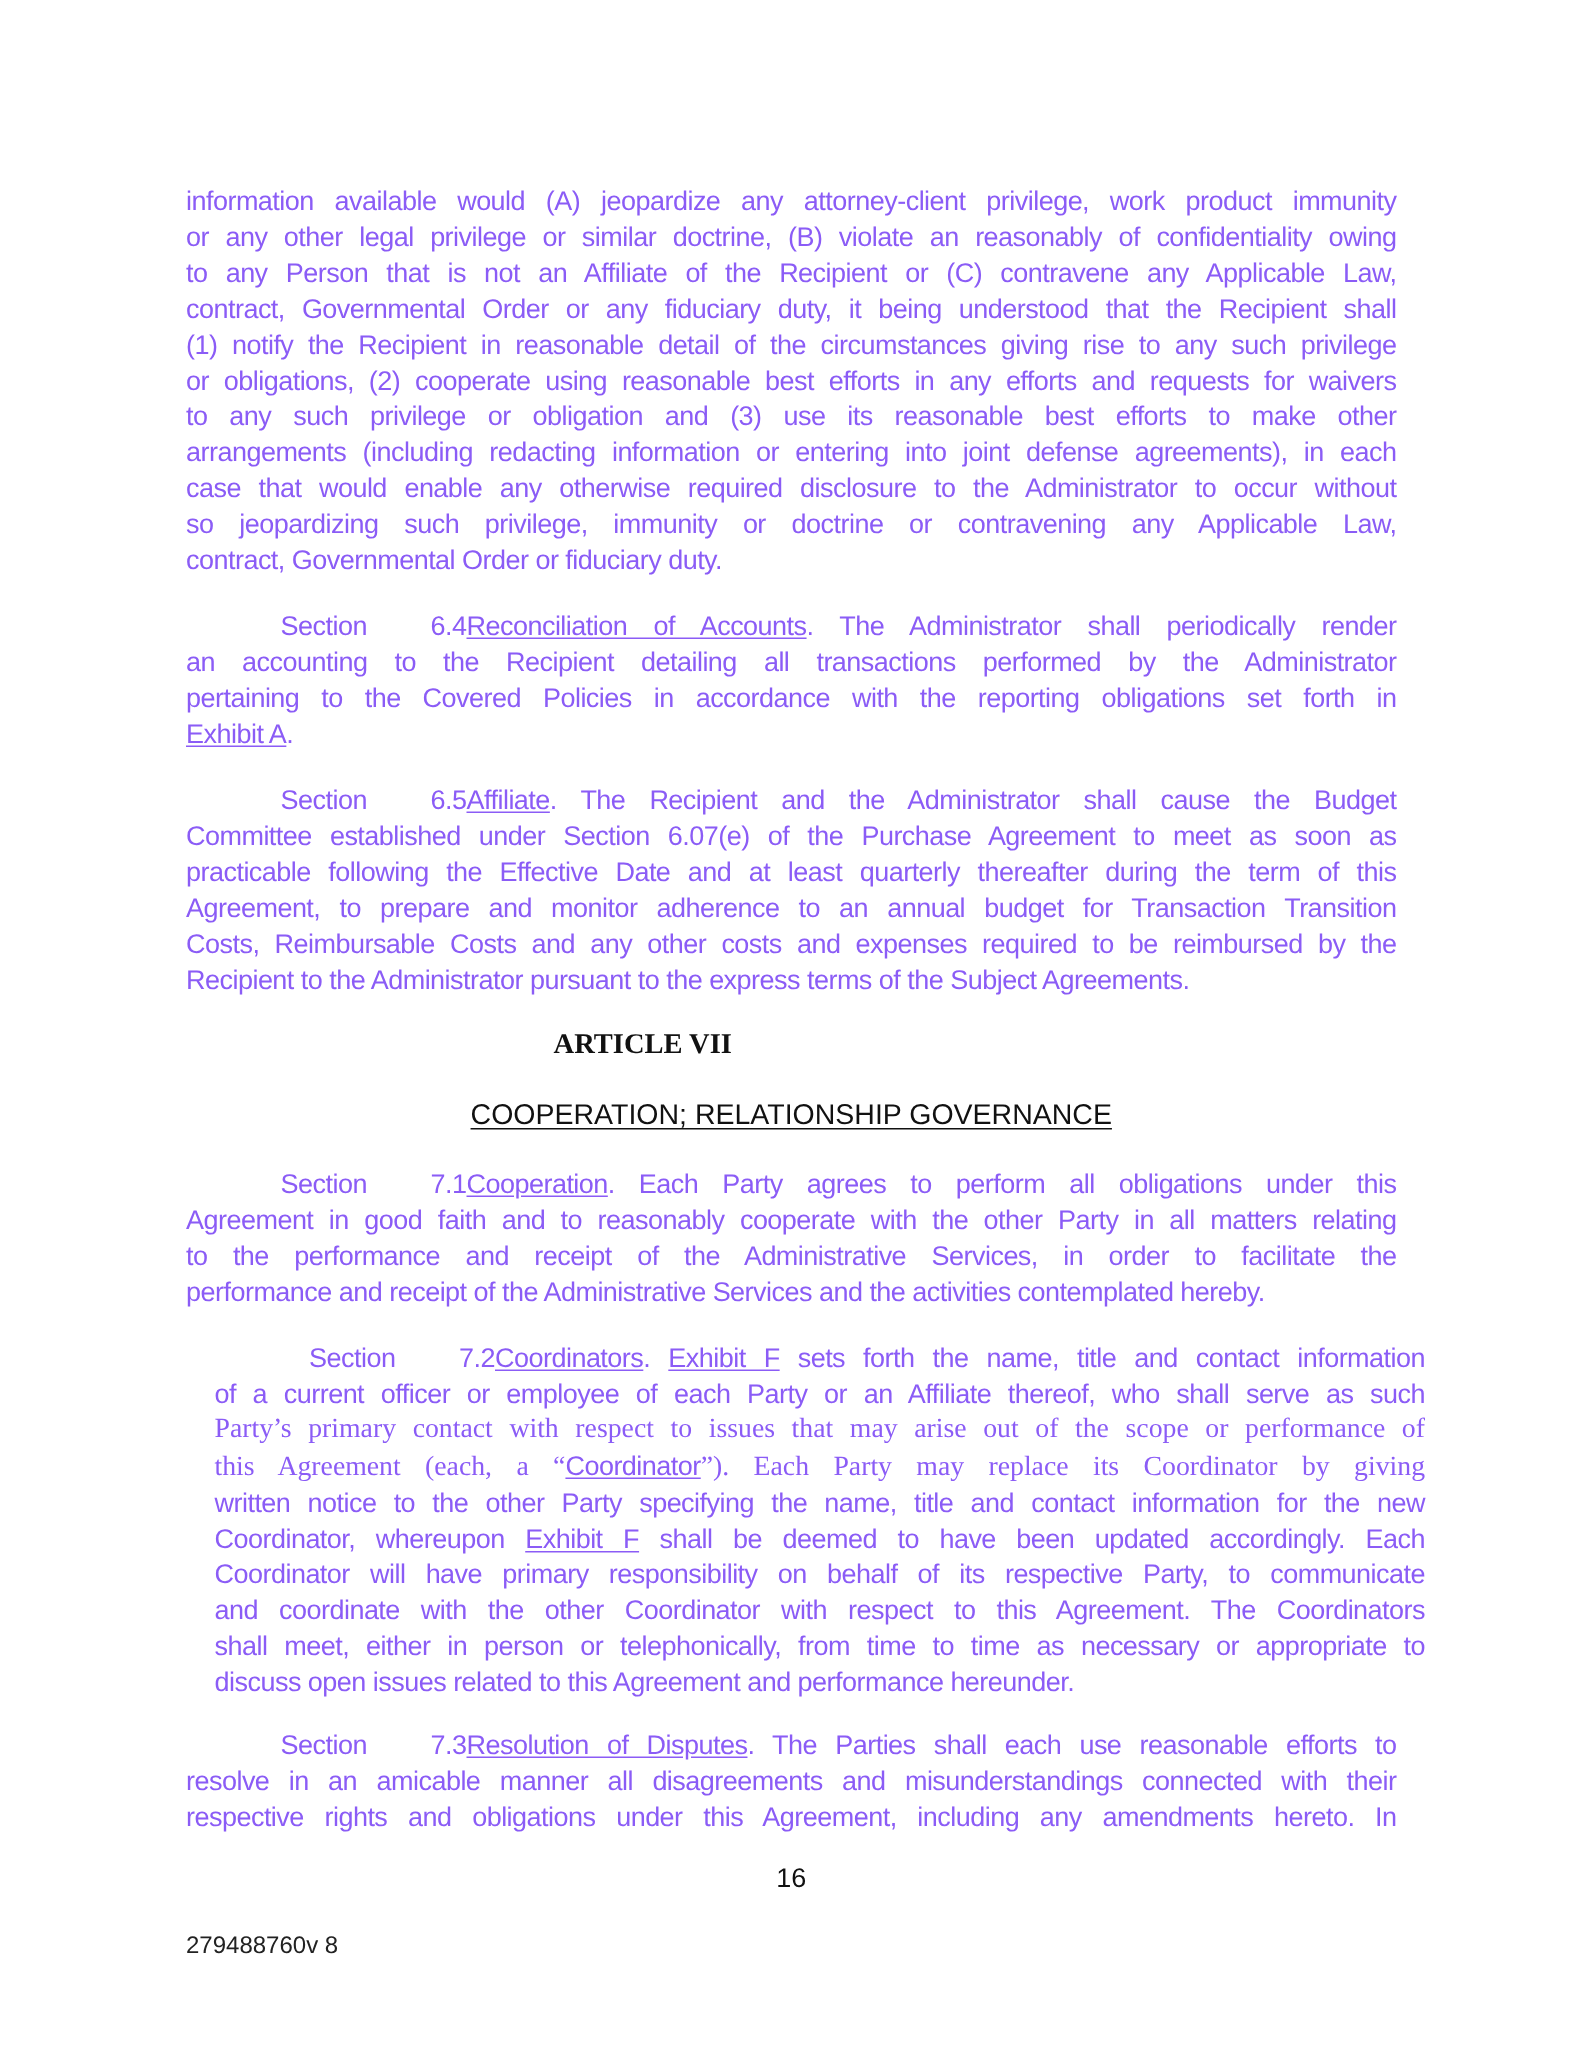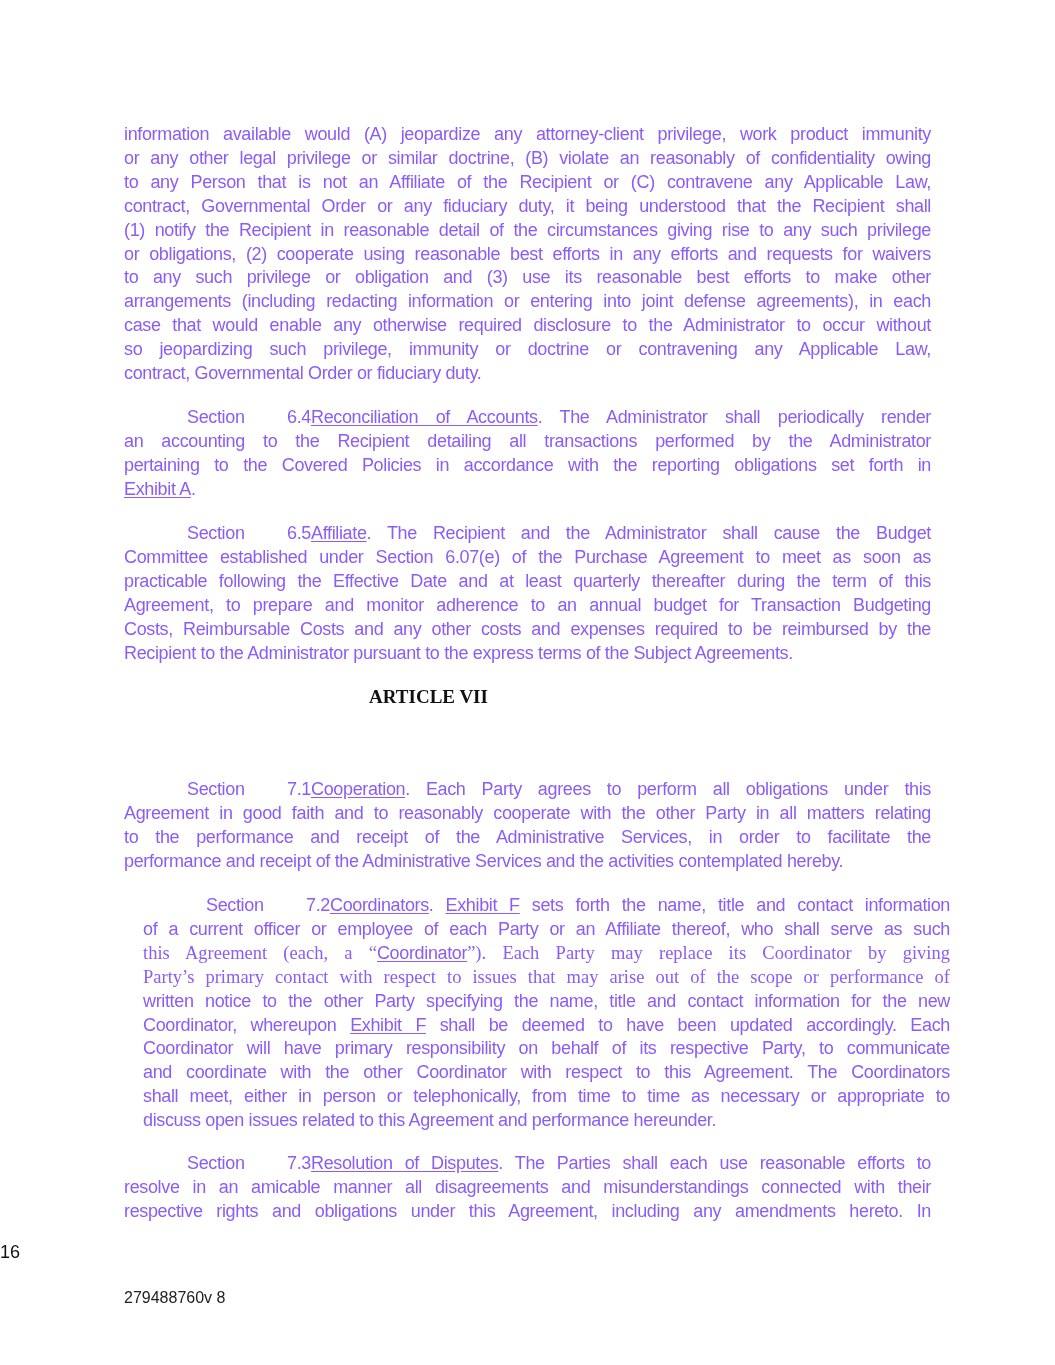--- a/index.html
+++ b/index.html
@@ -19,21 +19,21 @@
   .heading-article {
     position: absolute; left: 0; width: 857px; top: 686px; text-align: center;
     font-family: "Liberation Serif", serif; font-weight: bold; font-size: 19px; color: #111;
   }
   .heading-title {
     position: absolute; left: 0; width: 1055px; top: 733px; text-align: center;
     font-family: "Liberation Sans", sans-serif; font-size: 19px; color: #111;
     text-decoration: underline; text-underline-offset: 3px;
   }
   .page-num {
-    position: absolute; left: 0; width: 1055px; top: 1242px; text-align: left;
+    position: absolute; left: 0; width: 1055px; top: 1242px; text-align: center;
     font-family: "Liberation Sans", sans-serif; font-size: 18px; color: #111;
   }
   .doc-id {
     position: absolute; left: 124px; top: 1289px;
     font-family: "Liberation Sans", sans-serif; font-size: 16px; color: #222;
   }
   .line { display: block; text-align: justify; text-align-last: justify; white-space: nowrap; }
   .line.end { text-align-last: left; }
 </style>
 </head>
@@ -59,39 +59,40 @@
     <span class="line"><span class="indent"></span><span class="sec-num">Section 6.4</span><span class="u">Reconciliation of Accounts</span><span>.  The Administrator shall periodically render</span></span>
     <span class="line">an accounting to the Recipient detailing all transactions performed by the Administrator</span>
     <span class="line">pertaining to the Covered Policies in accordance with the reporting obligations set forth in</span>
     <span class="line end"><span class="u">Exhibit A</span><span>.</span></span>
   </div>
 
   <div class="text" style="top:522px;">
     <span class="line"><span class="indent"></span><span class="sec-num">Section 6.5</span><span class="u">Affiliate</span><span>.  The Recipient and the Administrator shall cause the Budget</span></span>
     <span class="line">Committee established under Section 6.07(e) of the Purchase Agreement to meet as soon as</span>
     <span class="line">practicable following the Effective Date and at least quarterly thereafter during the term of this</span>
-    <span class="line">Agreement, to prepare and monitor adherence to an annual budget for Transaction Budgeting</span>
+    <span class="line">Agreement, to prepare and monitor adherence to an annual budget for Transaction Transition</span>
     <span class="line">Costs, Reimbursable Costs and any other costs and expenses required to be reimbursed by the</span>
     <span class="line end">Recipient to the Administrator pursuant to the express terms of the Subject Agreements.</span>
   </div>
 
   <div class="heading-article">ARTICLE VII</div>
+  <div class="heading-title">COOPERATION; RELATIONSHIP GOVERNANCE</div>
 
   <div class="text" style="top:778px;">
     <span class="line"><span class="indent"></span><span class="sec-num">Section 7.1</span><span class="u">Cooperation</span><span>.  Each Party agrees to perform all obligations under this</span></span>
     <span class="line">Agreement in good faith and to reasonably cooperate with the other Party in all matters relating</span>
     <span class="line">to the performance and receipt of the Administrative Services, in order to facilitate the</span>
     <span class="line end">performance and receipt of the Administrative Services and the activities contemplated hereby.</span>
   </div>
 
   <div class="text" style="top:894px;margin-left:19px;">
     <span class="line"><span class="indent"></span><span class="sec-num">Section 7.2</span><span class="u">Coordinators</span><span>.  </span><span class="u">Exhibit F</span><span> sets forth the name, title and contact information</span></span>
     <span class="line">of a current officer or employee of each Party or an Affiliate thereof, who shall serve as such</span>
+    <span class="line serif">Party’s primary contact with respect to issues that may arise out of the scope or performance of</span>
     <span class="line serif"><span>this Agreement (each, a “</span><span class="u" style="font-family:'Liberation Sans',sans-serif;font-size:18px;letter-spacing:-0.35px;">Coordinator</span><span>”).  Each Party may replace its Coordinator by giving</span></span>
-    <span class="line serif">Party’s primary contact with respect to issues that may arise out of the scope or performance of</span>
     <span class="line">written notice to the other Party specifying the name, title and contact information for the new</span>
     <span class="line"><span>Coordinator, whereupon </span><span class="u">Exhibit F</span><span> shall be deemed to have been updated accordingly.  Each</span></span>
     <span class="line">Coordinator will have primary responsibility on behalf of its respective Party, to communicate</span>
     <span class="line">and coordinate with the other Coordinator with respect to this Agreement.  The Coordinators</span>
     <span class="line">shall meet, either in person or telephonically, from time to time as necessary or appropriate to</span>
     <span class="line end">discuss open issues related to this Agreement and performance hereunder.</span>
   </div>
 
   <div class="text" style="top:1152px;">
     <span class="line"><span class="indent"></span><span class="sec-num">Section 7.3</span><span class="u">Resolution of Disputes</span><span>.  The Parties shall each use reasonable efforts to</span></span>

